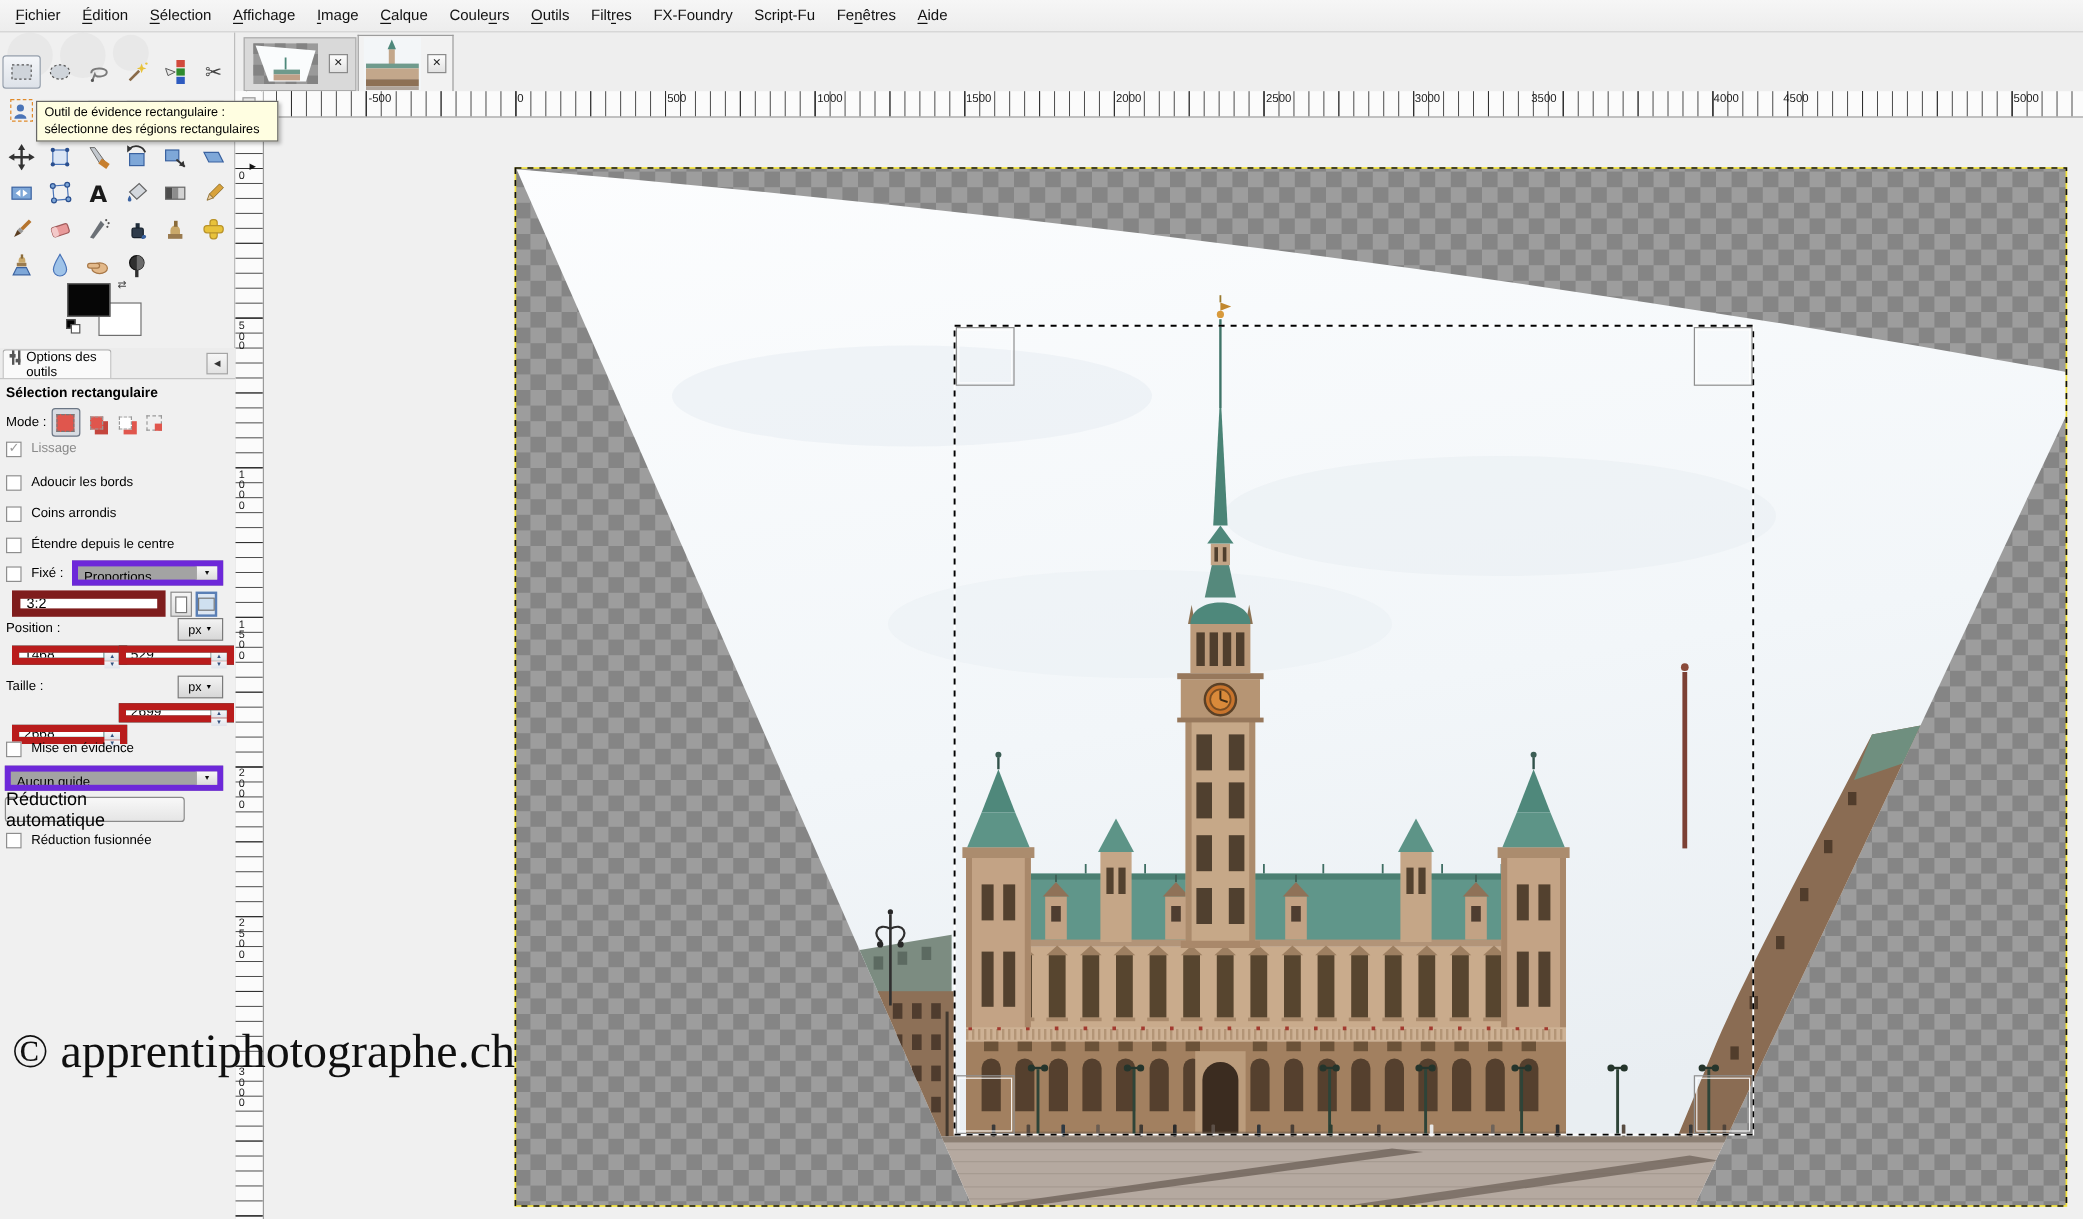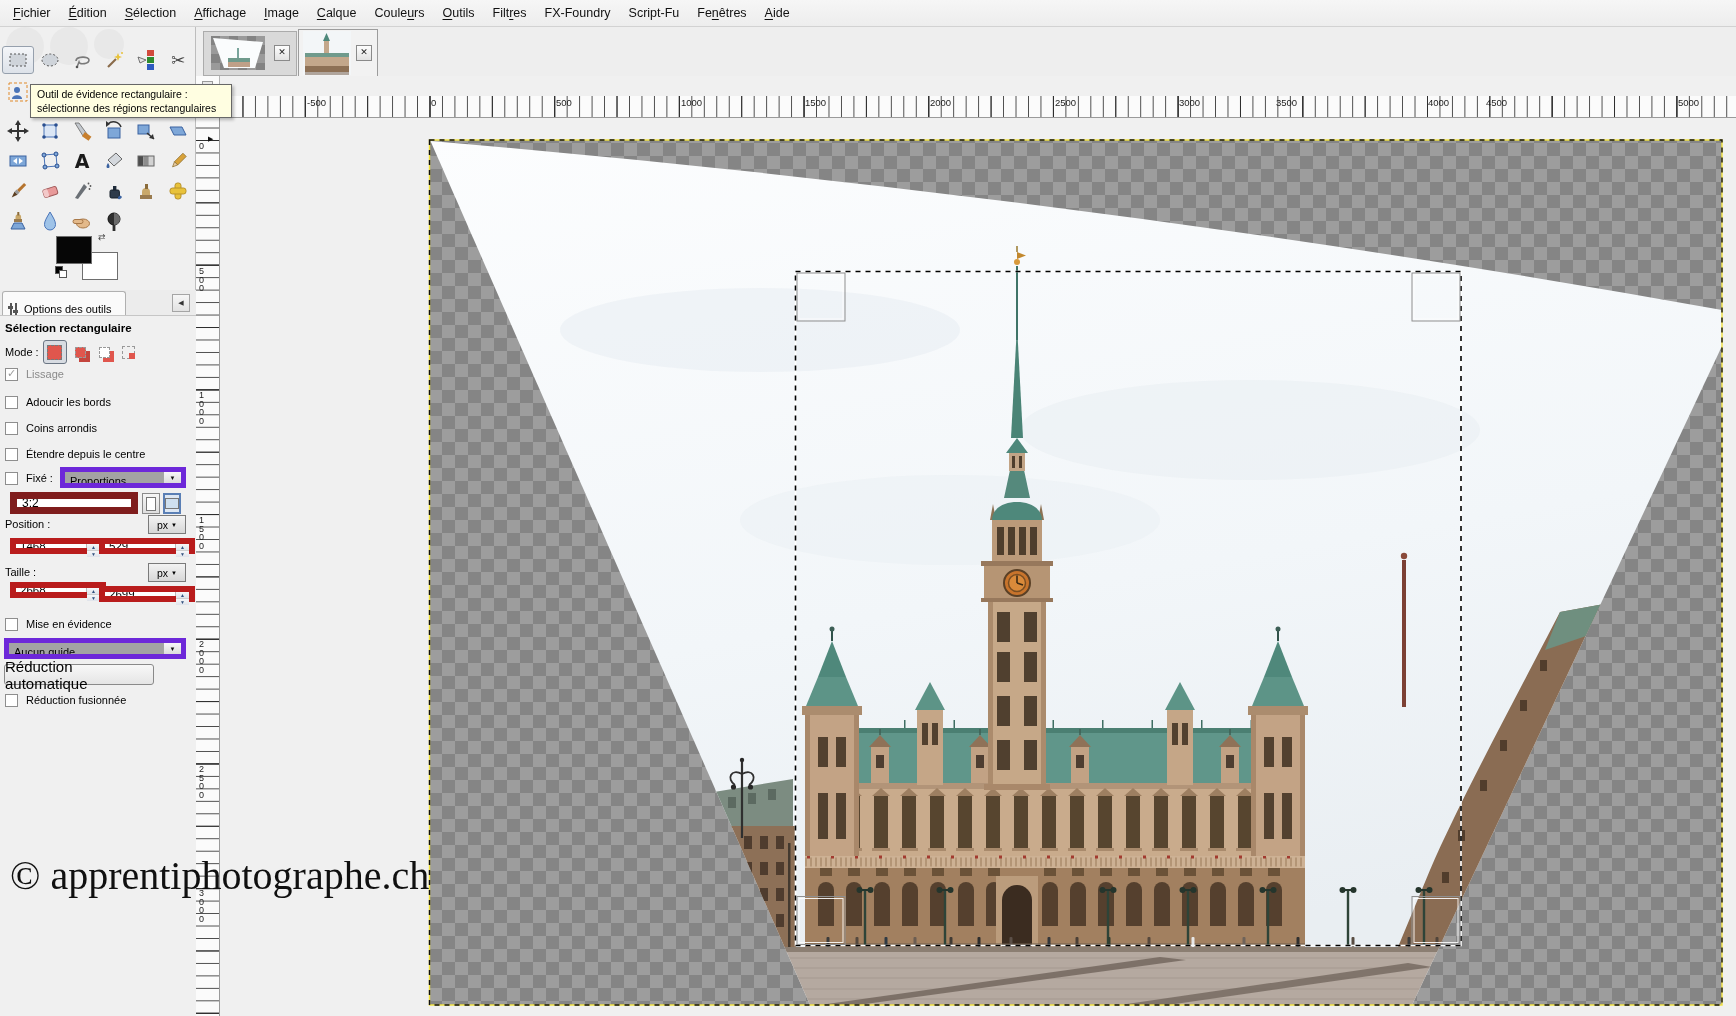--- a/index.html
+++ b/index.html
@@ -32,22 +32,22 @@
   #reset-colors .b{position:absolute;left:0;top:0;width:6px;height:6px;background:#000;border:1px solid #555}
   #reset-colors .w{position:absolute;left:4px;top:4px;width:6px;height:6px;background:#fff;border:1px solid #555}
 
   
   #tooltip{position:absolute;left:30px;top:84px;width:188px;background:#fffee1;border:1px solid #676767;
     padding:2px 6px;font-size:10.5px;line-height:14px;color:#000;z-index:60;box-shadow:2px 2px 3px rgba(0,0,0,.25)}
 
   
   #tool-options{position:absolute;left:0;top:263px;width:196px;height:726px;background:#f0f0f0;font-size:11px;color:#000}
   #to-tabrow{position:absolute;left:0;top:0;width:196px;height:25px;border-bottom:1px solid #c6c6c6;background:#ececec}
-  #to-tab{position:absolute;left:2px;top:1px;width:124px;height:24px;background:#fafafa;border:1px solid #b0b0b0;border-bottom:none;
-    border-radius:3px 3px 0 0;display:flex;align-items:flex-end;gap:5px;padding-left:5px;box-sizing:border-box}
+  #to-tab{position:absolute;left:2px;top:1px;width:91px;height:24px;background:#fafafa;border:1px solid #b0b0b0;border-bottom:none;
+    border-radius:3px 3px 0 0;display:flex;align-items:flex-start;gap:5px;padding-left:5px;box-sizing:border-box}
   #to-collapse{position:absolute;left:172px;top:4px;width:16px;height:16px;border:1px solid #a5a5a5;background:linear-gradient(#f6f6f6,#e2e2e2);
     font-size:7px;display:flex;align-items:center;justify-content:center;color:#333}
   .slider-ic{display:inline-block;width:11px;height:12px;background:
      linear-gradient(#555,#555) 2px 0/2px 12px no-repeat,
      linear-gradient(#555,#555) 7px 0/2px 12px no-repeat,
      linear-gradient(#555,#555) 0 3px/5px 3px no-repeat,
      linear-gradient(#555,#555) 5px 7px/5px 3px no-repeat}
   #to-title{position:absolute;left:5px;top:32px;font-weight:bold;font-size:11.5px}
   #mode-row{position:absolute;left:5px;top:50px;display:flex;align-items:center;gap:4px}
   .modebtn{width:20px;height:20px;display:flex;align-items:center;justify-content:center}
@@ -100,21 +100,21 @@
   #ruler-corner{position:absolute;left:196px;top:76px;width:24px;height:22px;background:#fbfbfb;border-right:1px solid #b5b5b5;
     border-bottom:1px solid #9a9a9a;box-sizing:border-box;z-index:6}
   #ruler-corner span{position:absolute;left:6px;top:5px;width:9px;height:9px;border:1px solid #9a9a9a;background:#e8e8e8}
   #hruler{position:absolute;left:196px;top:76px;width:1540px;height:22px;background-color:#fbfbfb;z-index:5;
     border-bottom:1px solid #9a9a9a;box-sizing:border-box;
     background-image:
       linear-gradient(90deg,#2e2e2e 0 1px,transparent 1px),
       linear-gradient(90deg,#2e2e2e 0 1px,transparent 1px),
       linear-gradient(90deg,#4a4a4a 0 1px,transparent 1px);
     background-size:124.7px 100%,62.35px 10px,12.47px 5px;
-    background-position:233.5px 0,233.5px 100%,233.5px 100%;margin-top:20px;}
+    background-position:233.5px 0,233.5px 100%,233.5px 100%;}
   .hlab{position:absolute;top:1px;font-size:9.5px;color:#1c1c1c}
   #vruler{position:absolute;left:196px;top:98px;width:24px;height:918px;background-color:#fbfbfb;z-index:5;
     border-right:1px solid #9a9a9a;box-sizing:border-box;
     background-image:
       linear-gradient(180deg,#2e2e2e 0 1px,transparent 1px),
       linear-gradient(180deg,#2e2e2e 0 1px,transparent 1px),
       linear-gradient(180deg,#4a4a4a 0 1px,transparent 1px);
     background-size:100% 124.7px,10px 62.35px,5px 12.47px;
     background-position:0 42px,right 0px top 42px,right 0px top 42px;}
   .vlab{position:absolute;left:3px;width:9px;font-size:9px;line-height:8.5px;word-break:break-all;color:#1c1c1c}
@@ -476,21 +476,21 @@
             <i>▲</i>
             <i>▼</i>
           </span>
       </div>
 
       <div style="position:absolute;left:5px;top:276px">Taille :</div>
       <div class="pxbtn" style="left:148px;top:273px">
           <span>px</span>
           <b>▼</b>
         </div>
-      <div class="spinbox" style="left:10px;top:292px">
+      <div class="spinbox" style="left:10px;top:314px">
         <input value="2668" style="">
         <span class="spincol">
             <i>▲</i>
             <i>▼</i>
           </span>
       </div>
       <div class="spinbox" style="left:99px;top:296px">
         <input value="2699" style="">
         <span class="spincol">
             <i>▲</i>

